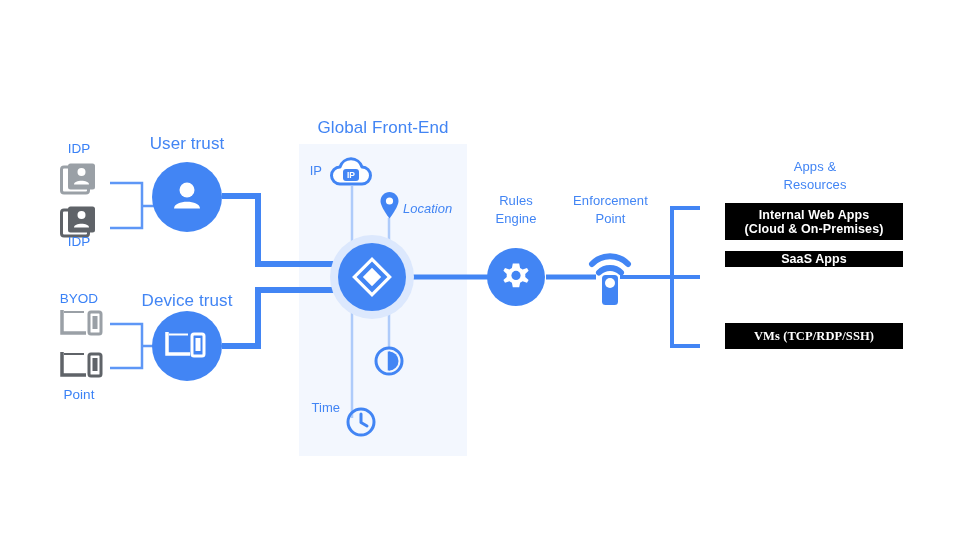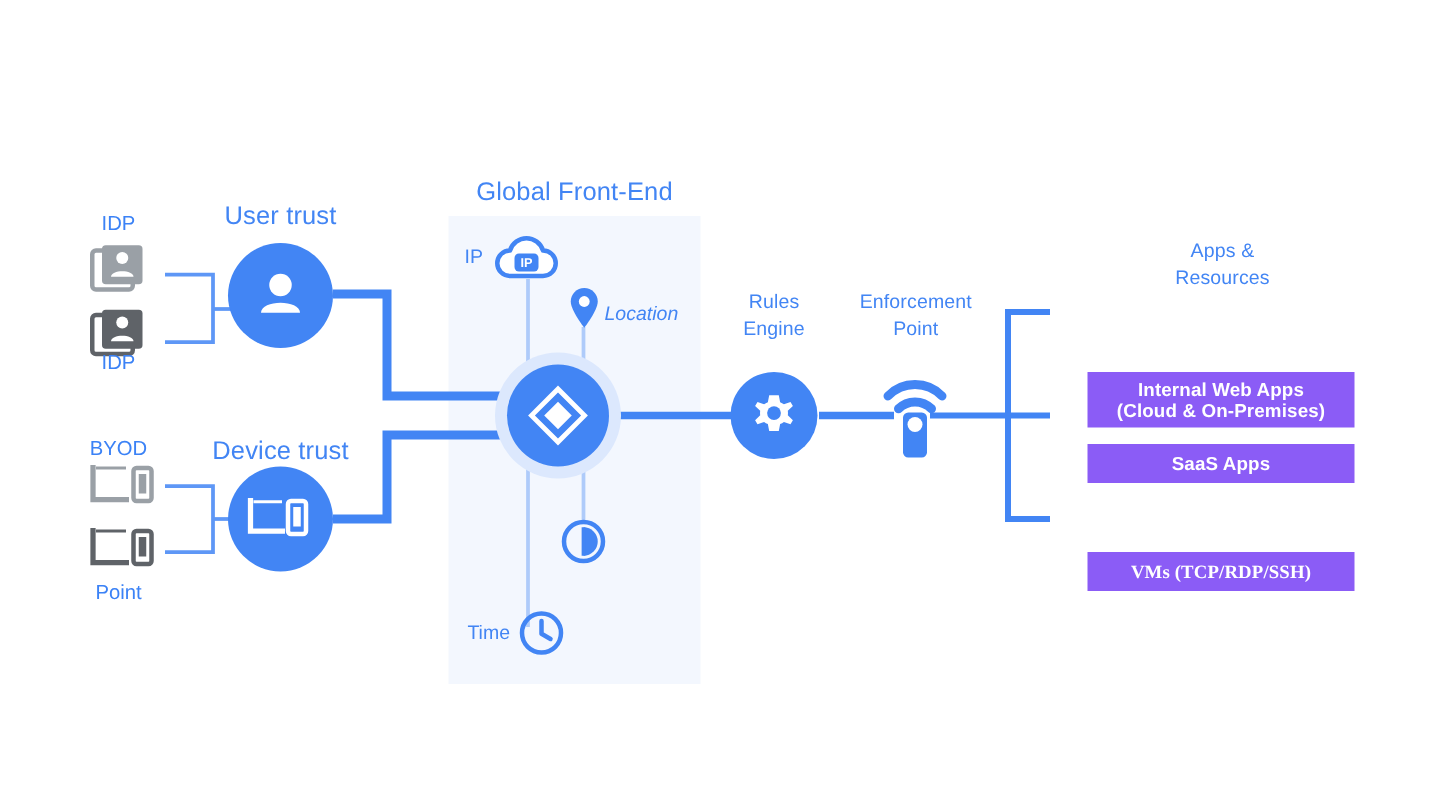--- a/index.html
+++ b/index.html
@@ -37,30 +37,29 @@
     background:#4285F4;
     display:flex;align-items:center;justify-content:center;
   }
   .ring{
     border-radius:50%;
     background:#DCE8FD;
   }
 
   
   .resbox{
-    background:#8b5cf6;
+    background:#000000;
     color:#ffffff;
     font-size:12.5px;
     font-weight:bold;
     line-height:14px;
     display:flex;align-items:center;justify-content:center;
     text-align:center;
     white-space:pre-line;
     letter-spacing:0.1px;
-    margin-top:45px;
   }
 
   
   .attr{
     color:#4285F4;
     font-size:13px;
     line-height:15px;
     white-space:pre-line;
   }
   .attr-r{text-align:right;}
@@ -204,21 +203,21 @@
   </div>
 
   <div class="abs" style="left:373px;top:345px;">
     <svg width="32" height="32" viewBox="0 0 32 32">
       <circle cx="16" cy="16" r="13" fill="none" stroke="#4285F4" stroke-width="3"></circle>
       <path d="M 16,6.5 A 9.5,9.5 0 0 1 16,25.5 Z" fill="#4285F4"></path>
       <path d="M 16,6.5 L 16,25.5" stroke="#4285F4" stroke-width="2.5"></path>
     </svg>
   </div>
 
-  <div class="abs attr attr-r" style="left:300px;top:414px;width:40px;text-align:right;">Time</div>
+  <div class="abs attr attr-r" style="left:300px;top:400px;width:40px;text-align:right;">Time</div>
   <div class="abs" style="left:345px;top:406px;">
     <svg width="32" height="32" viewBox="0 0 32 32">
       <circle cx="16" cy="16" r="13" fill="none" stroke="#4285F4" stroke-width="3"></circle>
       <path d="M 16,8 L 16,16.5 L 22,20" fill="none" stroke="#4285F4" stroke-width="3" stroke-linecap="round" stroke-linejoin="round"></path>
     </svg>
   </div>
 
   <div class="abs cap" style="left:470px;top:192px;width:92px;">Rules
 Engine</div>
   <div class="abs node" style="left:487px;top:248px;width:58px;height:58px;">
@@ -237,16 +236,16 @@
       <rect x="16" y="30" width="16" height="30" rx="3.5" fill="#4285F4"></rect>
       <circle cx="24" cy="38" r="5" fill="#ffffff"></circle>
     </svg>
   </div>
 
   <div class="abs cap" style="left:735px;top:158px;width:160px;">Apps &amp;
 Resources</div>
 
   <div class="abs resbox" style="left:725px;top:203px;width:178px;height:37px;">Internal Web Apps
 (Cloud &amp; On-Premises)</div>
-  <div class="abs resbox" style="left:725px;top:251px;width:178px;height:26px;">SaaS Apps</div>
+  <div class="abs resbox" style="left:725px;top:251px;width:178px;height:16px;">SaaS Apps</div>
   <div class="abs resbox" style="left:725px;top:323px;width:178px;height:26px;font-family:Liberation Serif, serif;">VMs (TCP/RDP/SSH)</div>
 
 </div>
 
 </body></html>

